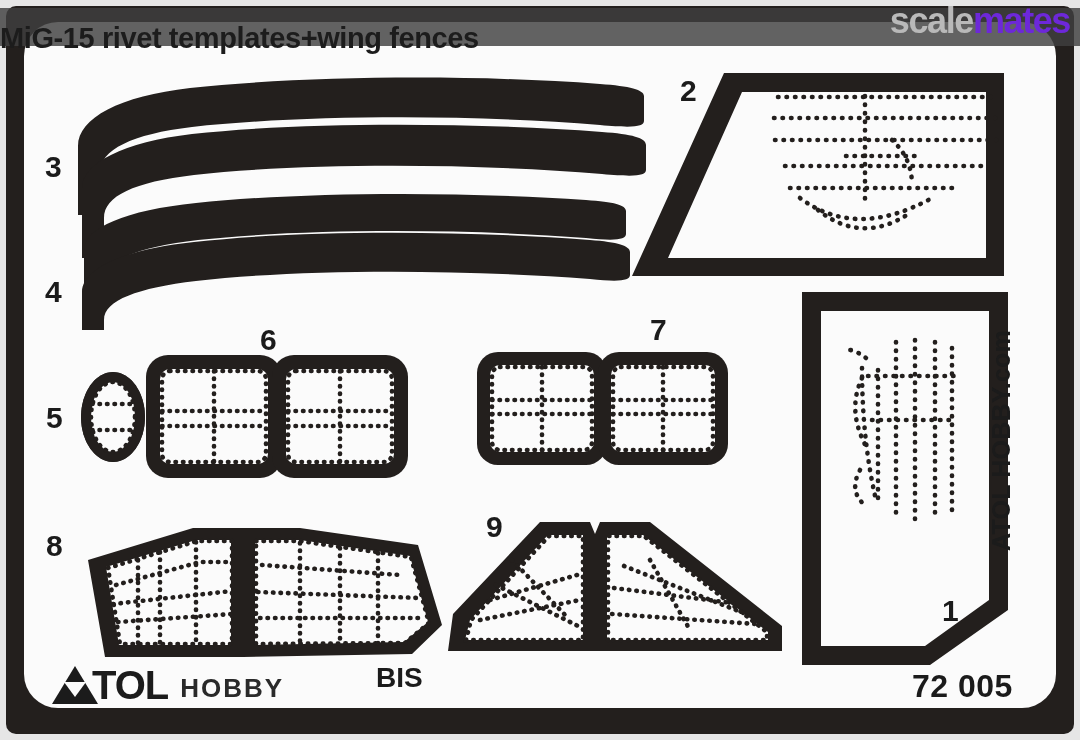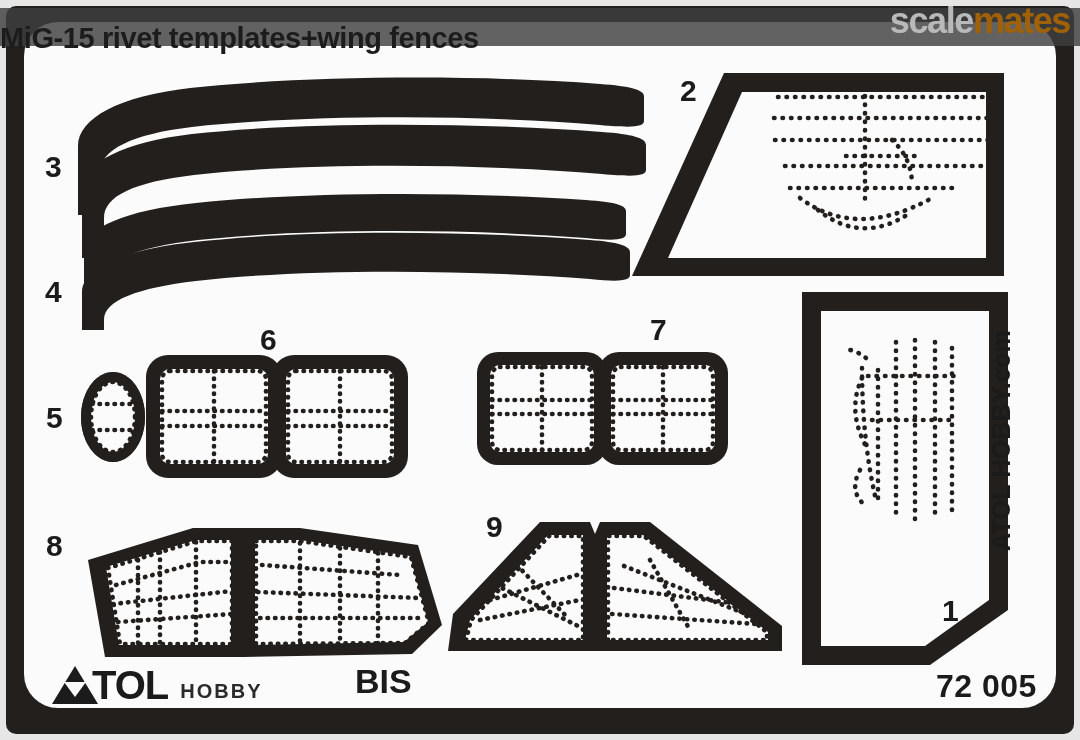--- a/index.html
+++ b/index.html
@@ -12,39 +12,39 @@
   #paper-margin{position:absolute;left:0;top:0;width:1080px;height:740px;background:#e6e6e6;}
 
   
   #fret{position:absolute;left:6px;top:6px;width:1068px;height:728px;background:#231f1d;border-radius:10px;}
   #fret-inner{position:absolute;left:24px;top:22px;width:1032px;height:686px;background:#fbfbfb;border-radius:34px;}
 
   
   #wm-bar{position:absolute;left:0;top:8px;width:1080px;height:38px;background:rgba(64,64,64,.82);}
   #wm-text{position:absolute;right:10px;top:2px;font-size:36px;font-weight:bold;letter-spacing:-1.4px;line-height:38px;font-family:"Liberation Sans",sans-serif;}
   #wm-text .a{color:#b9b9b9;margin-top:31px;}
-  #wm-text .b{color:#a16207;}
+  #wm-text .b{color:#6d28d9;}
 
   
   #title{position:absolute;left:0;top:22px;width:1080px;text-align:left;font-size:29px;font-weight:bold;color:#1c1c1c;letter-spacing:-.4px;font-family:"Liberation Sans",sans-serif;}
 
   
   .num{position:absolute;font-size:30px;font-weight:bold;color:#1b1b1b;font-family:"Liberation Sans",sans-serif;line-height:1;}
   .svgwrap{position:absolute;left:0;top:0;width:1080px;height:740px;pointer-events:none;}
 
   
   #atol-logo{position:absolute;left:52px;top:662px;height:42px;display:flex;align-items:flex-end;}
   #atol-tri{width:46px;height:38px;position:relative;}
   #atol-tri .out{position:absolute;left:0;top:0;width:0;height:0;border-left:23px solid transparent;border-right:23px solid transparent;border-bottom:38px solid #1b1b1b;}
   #atol-tri .in{position:absolute;left:12px;top:16px;width:0;height:0;border-left:11px solid transparent;border-right:11px solid transparent;border-top:15px solid #fbfbfb;}
   #atol-tol{font-size:40px;font-weight:bold;color:#1b1b1b;letter-spacing:-1px;margin-left:-6px;line-height:.92;font-family:"Liberation Sans",sans-serif;}
-  #atol-hobby{font-size:20px;font-weight:bold;color:#2a2a2a;letter-spacing:2px;margin-left:12px;line-height:1.25;font-family:"Liberation Sans",sans-serif;}
-
-  #bis{position:absolute;left:355px;top:662px;font-size:34px;font-weight:bold;color:#1b1b1b;font-family:"Liberation Sans",sans-serif;}
-  #partno{position:absolute;left:936px;top:668px;font-size:32px;font-weight:bold;color:#1b1b1b;letter-spacing:.5px;font-family:"Liberation Sans",sans-serif;}
+  #atol-hobby{font-size:26px;font-weight:bold;color:#2a2a2a;letter-spacing:2px;margin-left:12px;line-height:1.25;font-family:"Liberation Sans",sans-serif;}
+
+  #bis{position:absolute;left:376px;top:662px;font-size:28px;font-weight:bold;color:#1b1b1b;font-family:"Liberation Sans",sans-serif;}
+  #partno{position:absolute;left:912px;top:668px;font-size:32px;font-weight:bold;color:#1b1b1b;letter-spacing:.5px;font-family:"Liberation Sans",sans-serif;}
 
   #vert-url{position:absolute;left:987px;top:330px;transform-origin:left top;transform:rotate(-90deg) translate(-100%,0);
             font-size:25px;font-weight:bold;color:#1b1b1b;letter-spacing:.2px;white-space:nowrap;font-family:"Liberation Sans",sans-serif;}
 </style>
 </head>
 <body>
 
 <div id="photo">
 
   <div id="paper-margin"></div>

